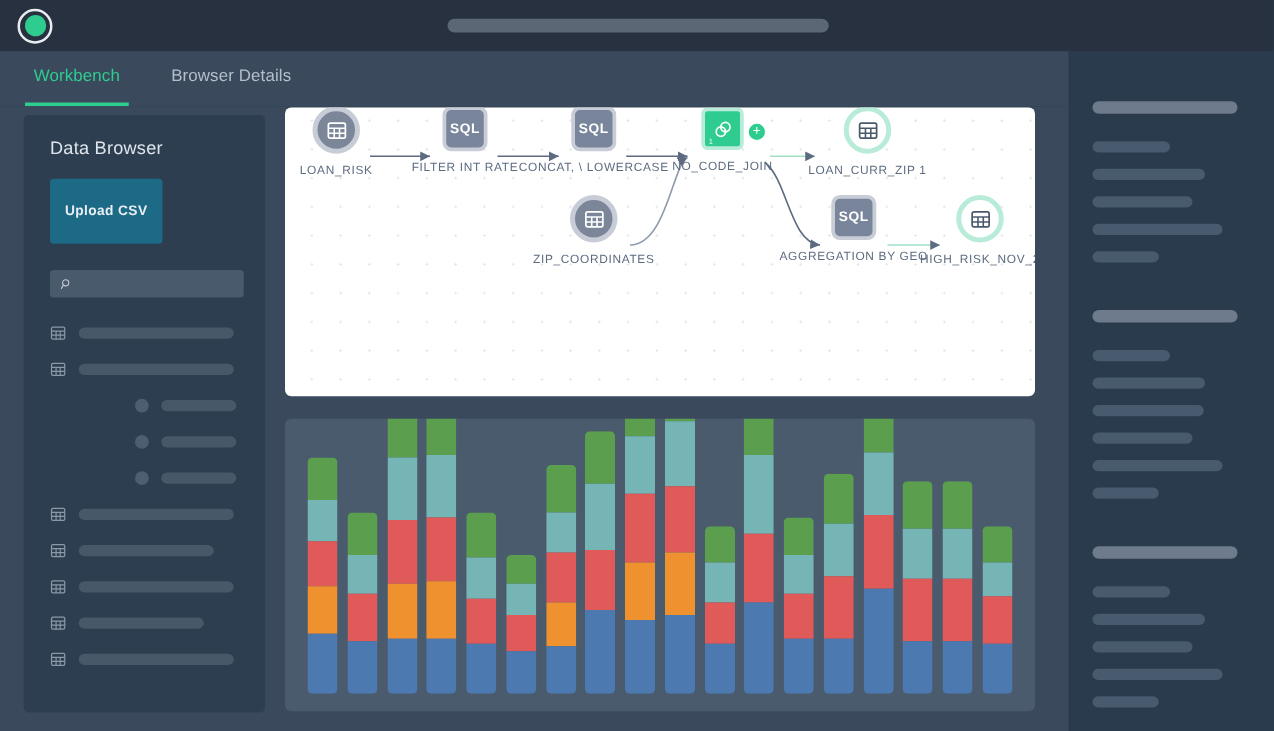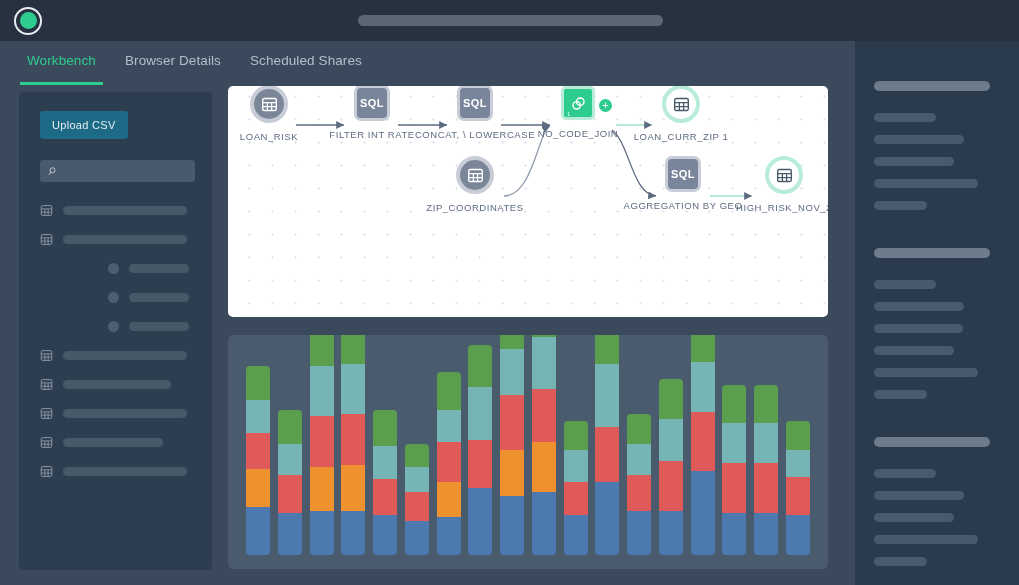--- a/index.html
+++ b/index.html
@@ -44,20 +44,21 @@
     background: #5c6775;
   }
 
   
   .tabbar {
     position: absolute; top: 41px; left: 0;
     width: 855px; height: 44px;
     background: #3a4a5c;
     display: flex; align-items: flex-start;
     padding-left: 18px;
+    gap: 12px;
   }
   .tab {
     position: relative;
     padding: 12px 9px 0 9px;
     font-size: 13.5px;
     color: #b3bfcb;
     letter-spacing: .1px;
     margin-right: 11px;
     cursor: pointer;
     height: 44px;
@@ -90,24 +91,24 @@
     font-size: 14.5px;
     color: #dfe5ec;
     letter-spacing: .2px;
     margin-bottom: 16px;
   }
   .btn-row { display: flex; gap: 8px; margin-bottom: 21px; }
   .btn {
     border: none;
     border-radius: 3px;
     font-size: 11px;
-    font-weight: normal;
+    font-weight: bold;
     letter-spacing: .3px;
     color: #e8eef4;
-    padding: 8px 12px;
+    padding: 20px 12px;
     cursor: pointer;
     font-family: "Liberation Sans", sans-serif;
   }
   .btn-primary { background: #1c6a85; }
   .btn-secondary { background: #4a5a6d; }
 
   .search-box {
     position: relative;
     height: 22px;
     background: #4a5a6d;
@@ -279,28 +280,26 @@
     <div class="topbar-skeleton"></div>
   </div>
 
   <div class="tabbar">
     <div class="tab active">
       <span>Workbench</span>
     </div>
     <div class="tab">
       <span>Browser Details</span>
     </div>
-    <div class="tab">
-      <span>Scheduled Shares</span>
-    </div>
   </div>
 
   <div class="body-area">
 
     <div class="sidebar">
+      <div class="sidebar-title">Data Browser</div>
 
       <div class="btn-row">
         <button class="btn btn-primary">Upload CSV</button>
       </div>
 
       <div class="search-box">
         <svg class="search-icon" viewBox="0 0 16 16">
           <circle cx="6.6" cy="6.2" r="3.6" fill="none" stroke="#c3cbd6" stroke-width="1.3"></circle>
           <line x1="3.9" y1="9.0" x2="1.6" y2="12.6" stroke="#c3cbd6" stroke-width="1.3" stroke-linecap="round"></line>
         </svg>
@@ -445,21 +444,21 @@
             <div class="join-node">
               <svg width="17" height="17" viewBox="0 0 16 16">
                 <circle cx="6.3" cy="9.7" r="3.5" fill="none" stroke="#ffffff" stroke-width="1.3"></circle>
                 <circle cx="9.7" cy="6.3" r="3.5" fill="none" stroke="#ffffff" stroke-width="1.3"></circle>
               </svg>
               <span class="join-num">1</span>
             </div>
             <div class="plus-badge" style="left: 38px; top: 13px;">+</div>
             <div class="node-label">NO_CODE_JOIN</div>
           </div>
-          <div class="node" style="left: 434px; top: -1px;">
+          <div class="node" style="left: 447px; top: -1px;">
             <div class="circ-node green">
               <svg class="tbl-ico" viewBox="0 0 16 16">
                 <rect x="1.6" y="2.4" width="12.8" height="11.2" rx="1.3" fill="none" stroke="#4a5a6d" stroke-width="1.3"></rect>
                 <line x1="1.6" y1="6.2" x2="14.4" y2="6.2" stroke="#4a5a6d" stroke-width="1.2"></line>
                 <line x1="1.6" y1="10" x2="14.4" y2="10" stroke="#4a5a6d" stroke-width="1.2"></line>
                 <line x1="6" y1="6.2" x2="6" y2="13.6" stroke="#4a5a6d" stroke-width="1.2"></line>
                 <line x1="10" y1="6.2" x2="10" y2="13.6" stroke="#4a5a6d" stroke-width="1.2"></line>
               </svg>
             </div>
             <div class="node-label">LOAN_CURR_ZIP 1</div>

